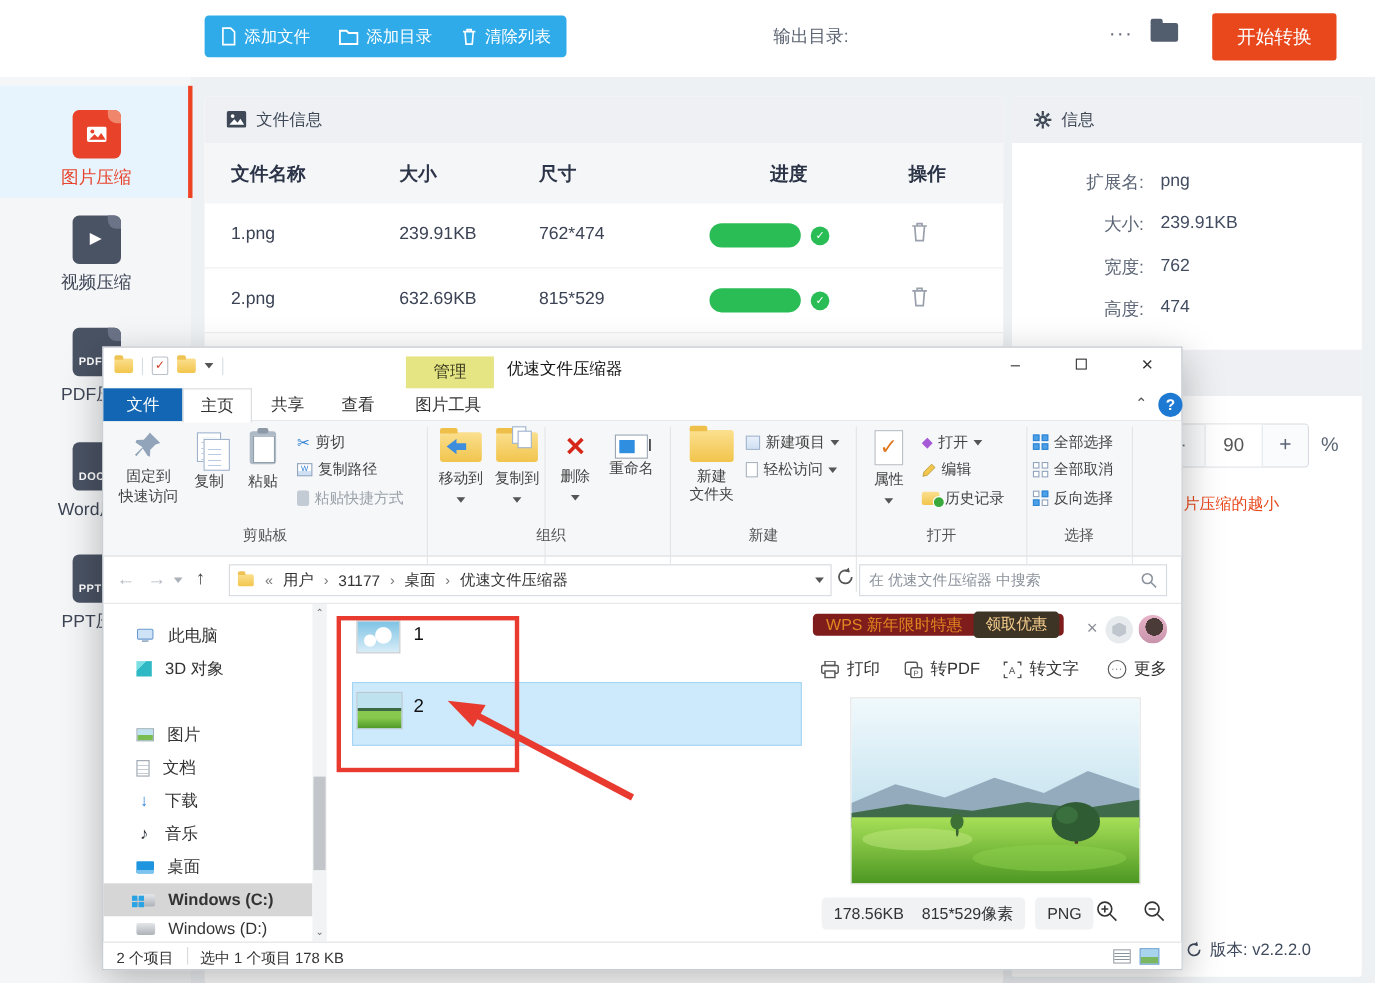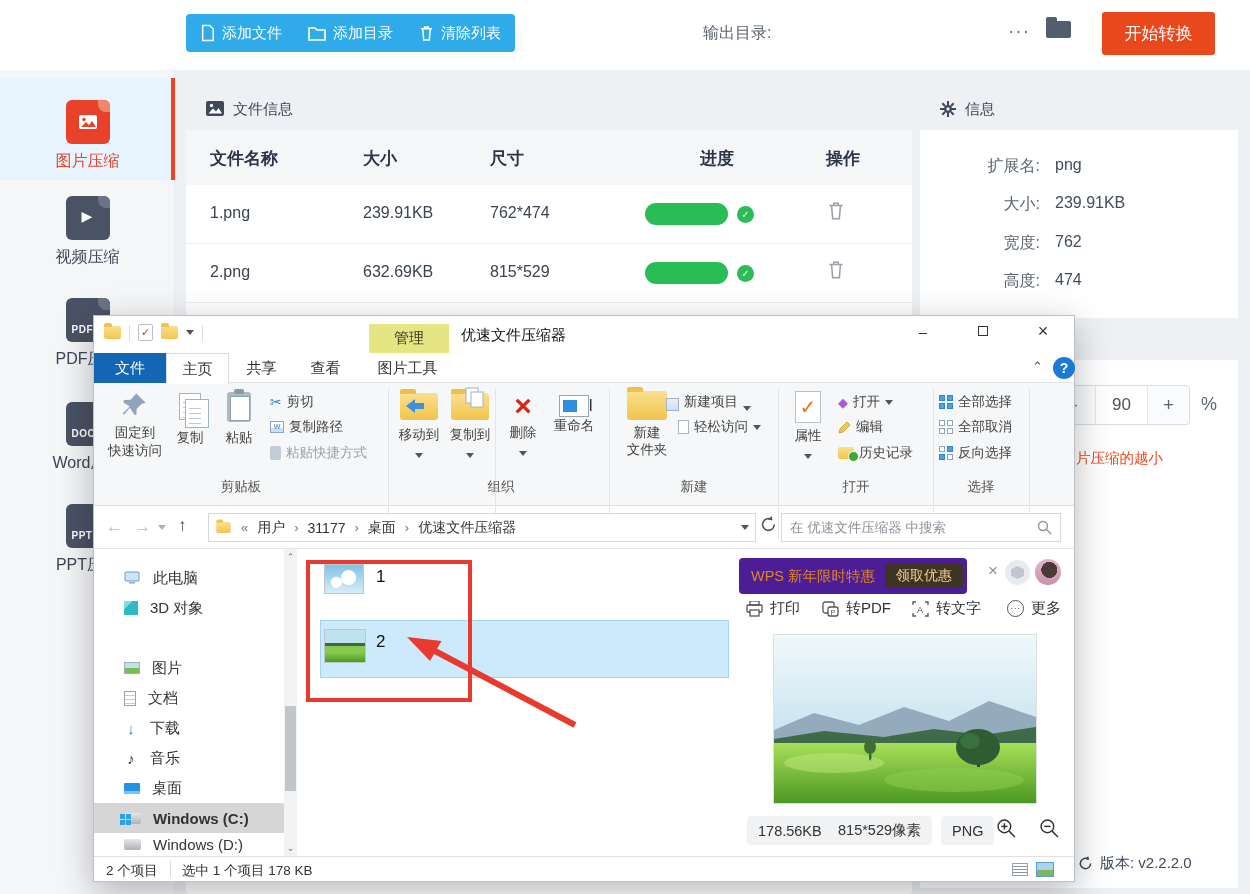--- a/index.html
+++ b/index.html
@@ -108,21 +108,21 @@
   .file-item { position:absolute; cursor:pointer; }
   #file2-hl { position:absolute; left:226px; top:304px; width:409px; height:58px; background:#cde9fc; border:1px solid #a4d4f4; }
   .thumb1 { width:40px; height:30px; border:1px solid #c3c6c9;
     background:radial-gradient(circle at 30% 62%, #fff 0 5px, rgba(255,255,255,0) 6px),
                radial-gradient(circle at 62% 45%, #fff 0 7px, rgba(255,255,255,0) 8px),
                linear-gradient(180deg,#7ec3e4,#d8edf8); }
   .thumb2 { width:42px; height:34px; border:1px solid #b9c7ce;
     background:linear-gradient(180deg,#bfe2ef 0 42%,#3c6a45 42% 50%,#87c94e 50% 70%,#4e9a28); }
   .fname { position:absolute; font-size:17px; color:#111; }
 
-  #wps-banner { position:absolute; left:645px; top:242px; height:36px; background:#4c1d95; border-radius:4px; display:flex; align-items:center; padding:0 4px 0 12px; gap:10px; }
+  #wps-banner { position:absolute; left:645px; top:242px; height:20px; background:#7f1d1d; border-radius:4px; display:flex; align-items:center; padding:0 4px 0 12px; gap:10px; }
   #wps-text { font-size:14.5px; color:#e0861f; white-space:nowrap; }
   #wps-cta { background:#3d3426; color:#f7cf8e; font-size:14px; border-radius:4px; padding:3px 11px; cursor:pointer; white-space:nowrap; }
   #wps-x { position:absolute; left:894px; top:245px; font-size:17px; color:#8a9097; cursor:pointer; }
   #hexwrap { position:absolute; left:911px; top:244px; width:25px; height:25px; border-radius:50%; background:#e8ebee; display:flex; align-items:center; justify-content:center; }
   #hexwrap i { width:13px; height:13px; background:#bfc6cd; clip-path:polygon(50% 0,100% 25%,100% 75%,50% 100%,0 75%,0 25%); }
   #avatar { position:absolute; left:941px; top:243px; width:26px; height:26px; border-radius:50%;
     background:radial-gradient(circle at 55% 42%, #4a3b38 0 38%, rgba(0,0,0,0) 39%), linear-gradient(#e8b4c8,#c793ab); }
   .ptool { position:absolute; top:283px; display:flex; align-items:center; gap:7px; font-size:15px; color:#333; cursor:pointer; white-space:nowrap; }
   #pv-img { position:absolute; left:679px; top:318px; width:264px; height:170px; border:1px solid #e0e0e0; background:#fff; }
   .ipill { position:absolute; top:500px; height:29px; background:#f1f2f4; border-radius:4px; font-size:14.5px; color:#333; display:flex; align-items:center; padding:0 11px; white-space:nowrap; }
@@ -401,21 +401,21 @@
       <div class="bigbtn" style="left:452px; top:8px; width:56px;">
         <span class="rename-ic" style="display:block;"></span>
         <div style="font-size:13.5px; color:#444; ">重命名</div>
       </div>
       <div class="glabel" style="left:367px;">组织</div>
 
       <div class="bigbtn" style="left:527px; top:8px; width:52px;">
         <span class="fold" style="display:block; width:40px; height:29px;"></span>
         <div style="font-size:13.5px; color:#444; margin-top:4px; line-height:17px;"><span>新建</span><br><span>文件夹</span></div>
       </div>
-      <div class="rsmall" style="left:572px; top:10px;align-items:flex-end;">
+      <div class="rsmall" style="left:584px; top:10px;">
         <span style="width:13px; height:13px; border:1px solid #9fb3cd; background:linear-gradient(#e8f0fa,#cfe0f2);"></span>
         <span>新建项目</span>
         <span class="caret"></span>
       </div>
       <div class="rsmall" style="left:584px; top:35px;">
         <span style="width:11px; height:14px; background:#fff; border:1px solid #aab4be;"></span>
         <span>轻松访问</span>
         <span class="caret"></span>
       </div>
       <div class="glabel" style="left:560px;">新建</div>

